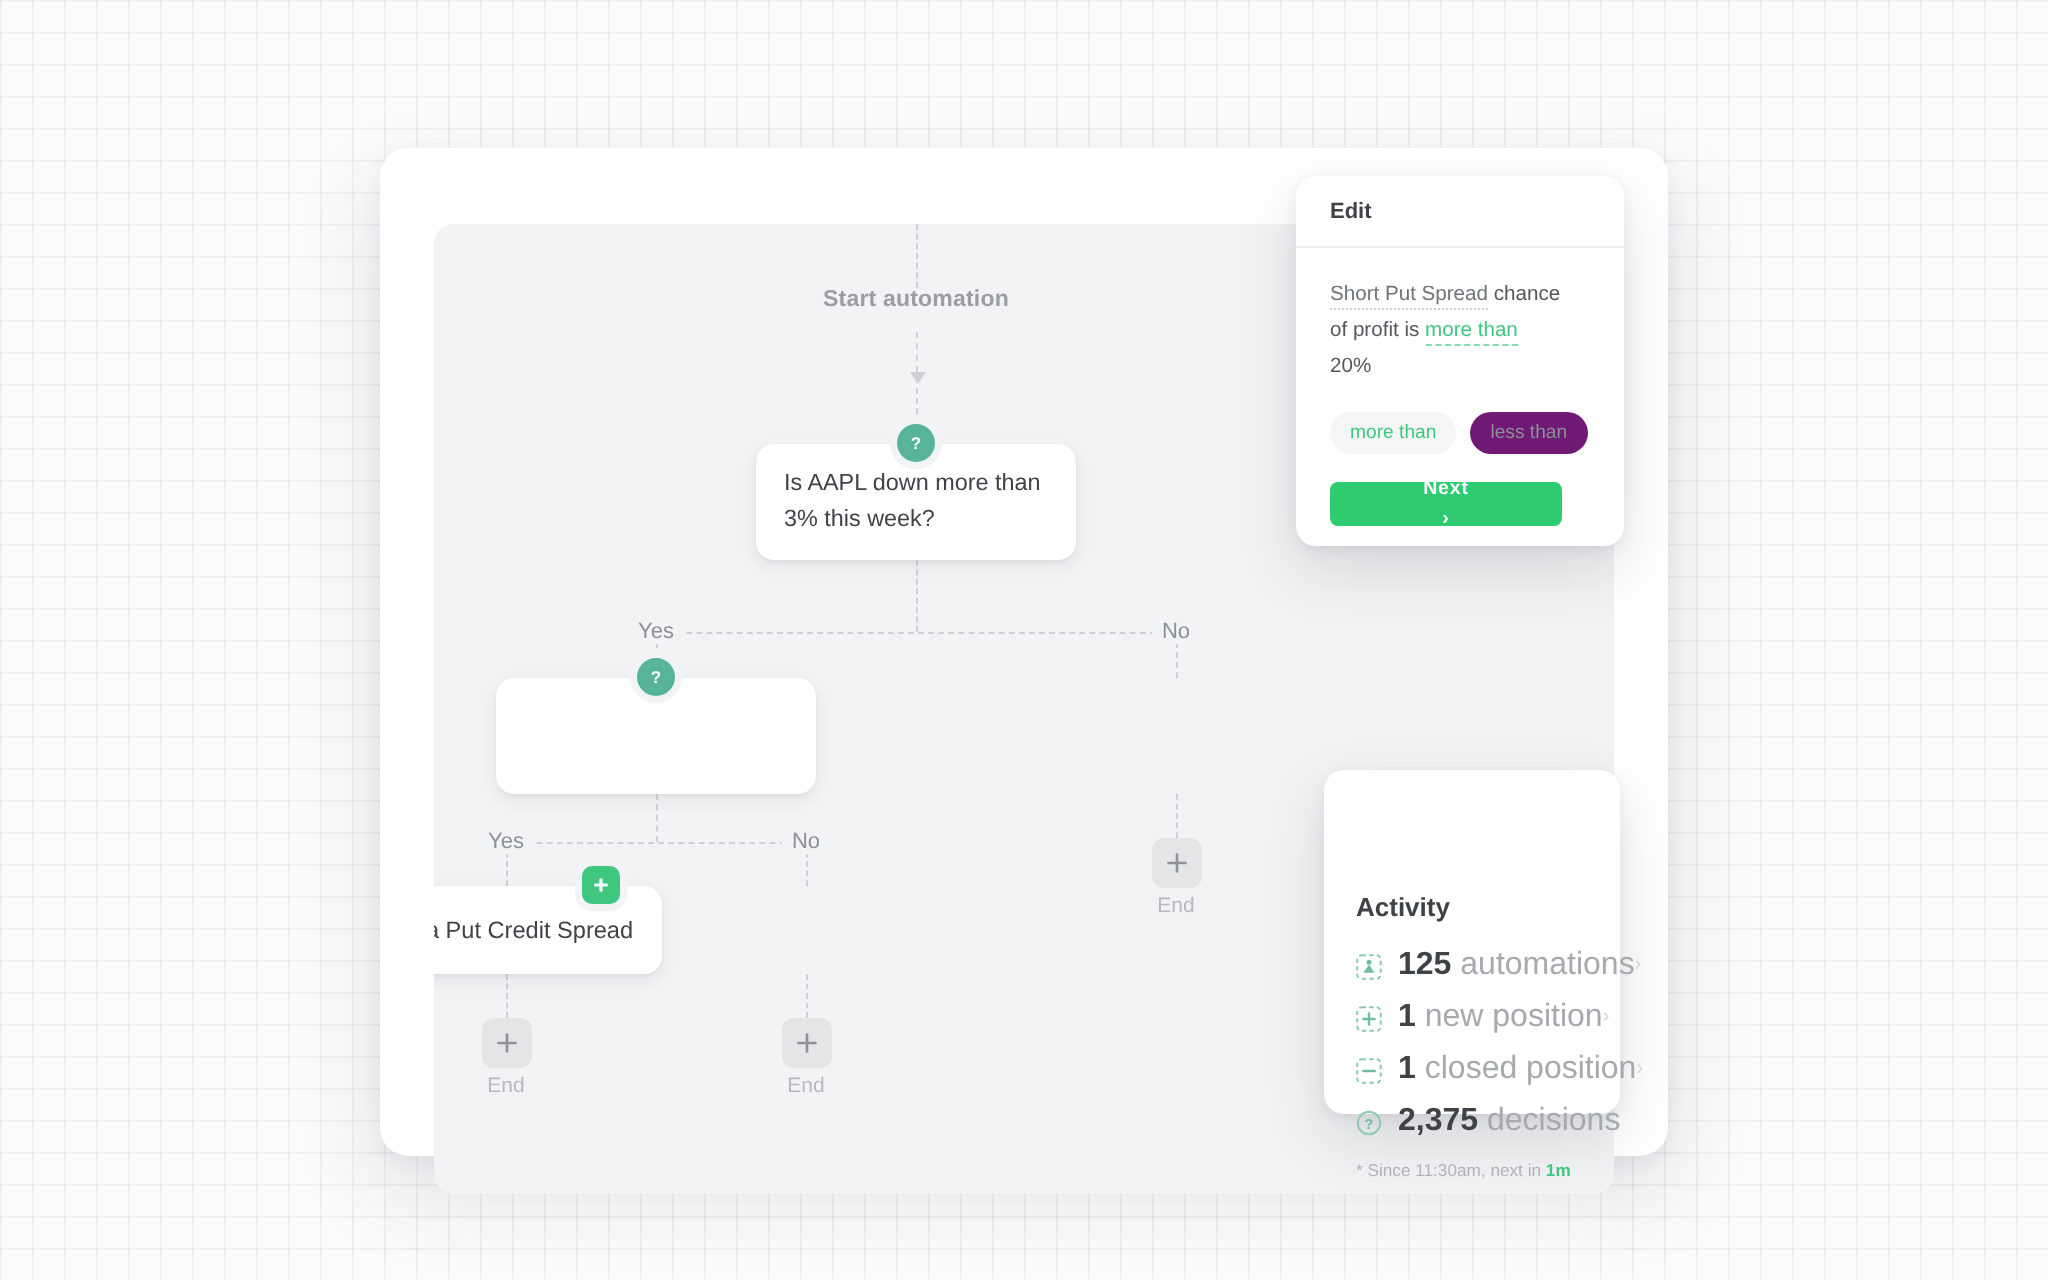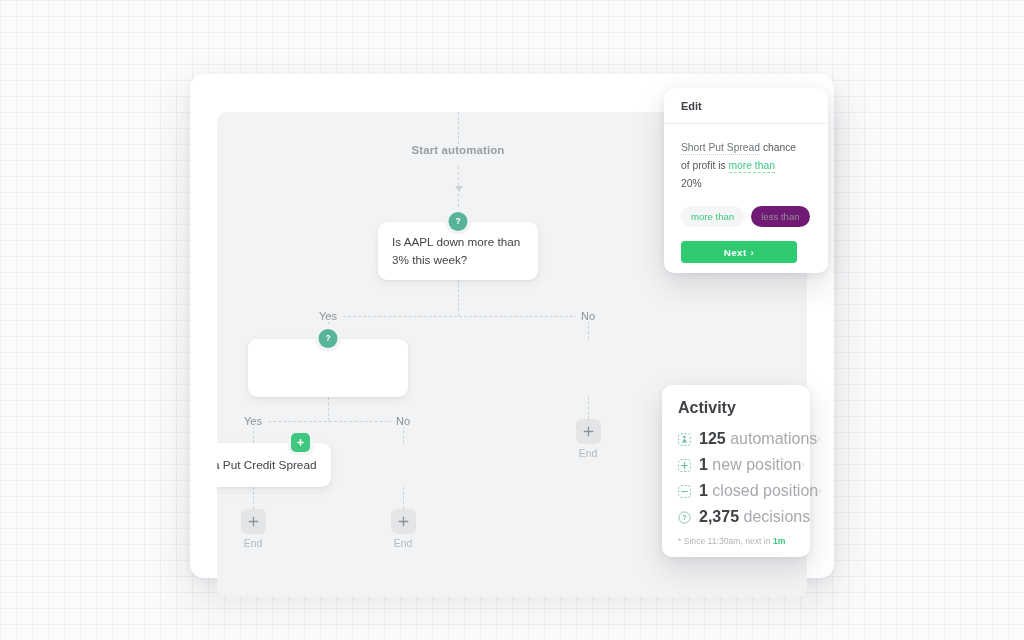--- a/index.html
+++ b/index.html
@@ -138,21 +138,21 @@
 
   
   .panel {
     position: absolute;
     background: #ffffff;
     border-radius: 10px;
     box-shadow: 0 12px 30px rgba(40,45,60,0.14), 0 2px 7px rgba(40,45,60,0.07);
   }
 
   
-  #edit-panel { left: 648px; top: 88px; width: 164px; height: 185px; margin-left: 16px; }
+  #edit-panel { left: 648px; top: 88px; width: 164px; height: 185px; }
   #edit-header {
     height: 36px;
     display: flex;
     align-items: center;
     padding: 0 17px;
     border-bottom: 1px solid #eceef0;
   }
   #edit-title { font-size: 11px; font-weight: bold; color: #3f4347; }
   #edit-body { padding: 15px 31px 0 17px; }
 
@@ -190,29 +190,31 @@
     color: #ffffff;
     font-family: inherit;
     font-size: 9.8px;
     font-weight: bold;
     letter-spacing: 0.4px;
     cursor: pointer;
     display: flex;
     align-items: center;
     justify-content: center;
     gap: 4px;
+    flex-direction: column;
   }
 
   
   #activity-panel { left: 662px; top: 385px; width: 148px; height: 172px; }
   #activity-title {
-    font-size: 16px;
+    font-size: 13px;
     font-weight: bold;
     color: #3f4347;
     padding: 14px 16px 0 16px;
+    margin-top: 47px;
   }
   #activity-list { padding: 9px 16px 0 16px; }
   .activity-row {
     display: flex;
     align-items: center;
     height: 26px;
     cursor: pointer;
   }
   .activity-icon {
     width: 13px; height: 13px;

